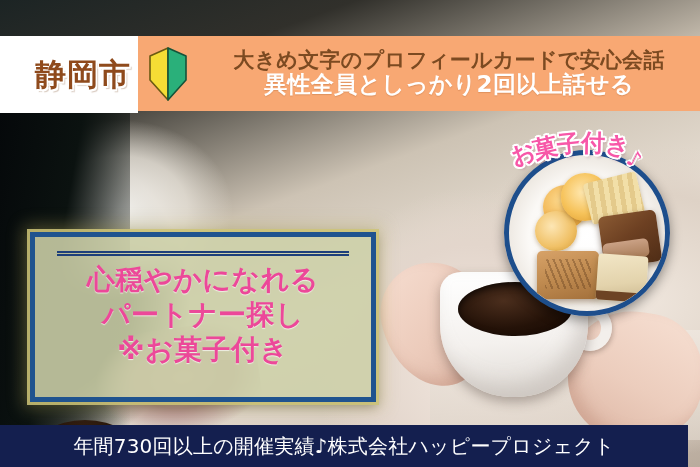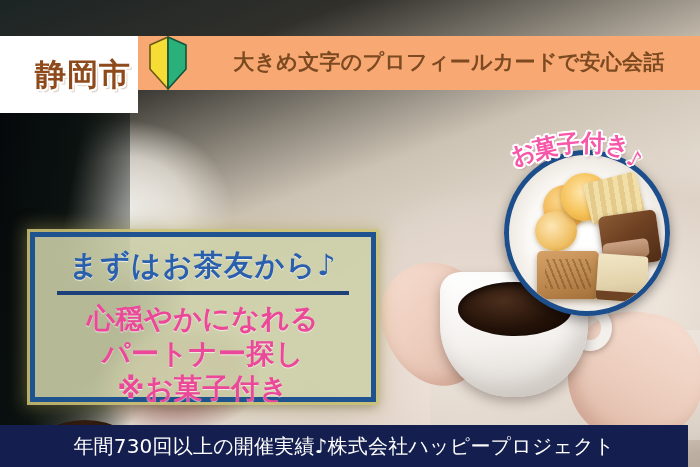--- a/index.html
+++ b/index.html
@@ -109,21 +109,21 @@
     color:#8f4a1c;
     font-size:31px;
     font-weight:bold;
     letter-spacing:1px;
     text-shadow:
        1.5px 1.5px 0 #ffffff, -1.5px 1.5px 0 #ffffff,
        1.5px -1.5px 0 #ffffff, -1.5px -1.5px 0 #ffffff,
        2.5px 2.5px 1px rgba(120,70,30,.28);
   }
   .orange-box {
-    flex:1; height:54px;
+    flex:1; height:75px;
     background:#f8a873;
     display:flex; align-items:center;
     padding-left:6px;
   }
   .wakaba {
     width:44px; height:56px;
     position:relative;
     flex:0 0 44px;
     margin:0 8px 0 2px;
   }
@@ -342,27 +342,27 @@
 
     <div class="orange-box">
       <div class="wakaba">
         <svg width="44" height="56" viewBox="0 0 44 56">
           <path d="M22 2 L4 10 L4 34 L22 54 Z" fill="#f5dd35" stroke="#6b5a12" stroke-width="1.6" stroke-linejoin="round"></path>
           <path d="M22 2 L40 10 L40 34 L22 54 Z" fill="#2ab07a" stroke="#15543a" stroke-width="1.6" stroke-linejoin="round"></path>
         </svg>
       </div>
       <div class="orange-lines">
         <span class="or-line1">大きめ文字のプロフィールカードで安心会話</span>
+        <span class="or-line2">異性全員としっかり2回以上話せる</span>
       </div>
     </div>
   </div>
 
 
   <div class="greenbox">
-    <span class="gb-head">まずはお茶友から♪</span>
     <div class="gb-rule"></div>
     <div class="gb-body">
       <div>心穏やかになれる</div>
       <div>パートナー探し</div>
       <div>※お菓子付き</div>
     </div>
   </div>
 
   <div class="sweets">
     <div class="s cookie-a"></div>

